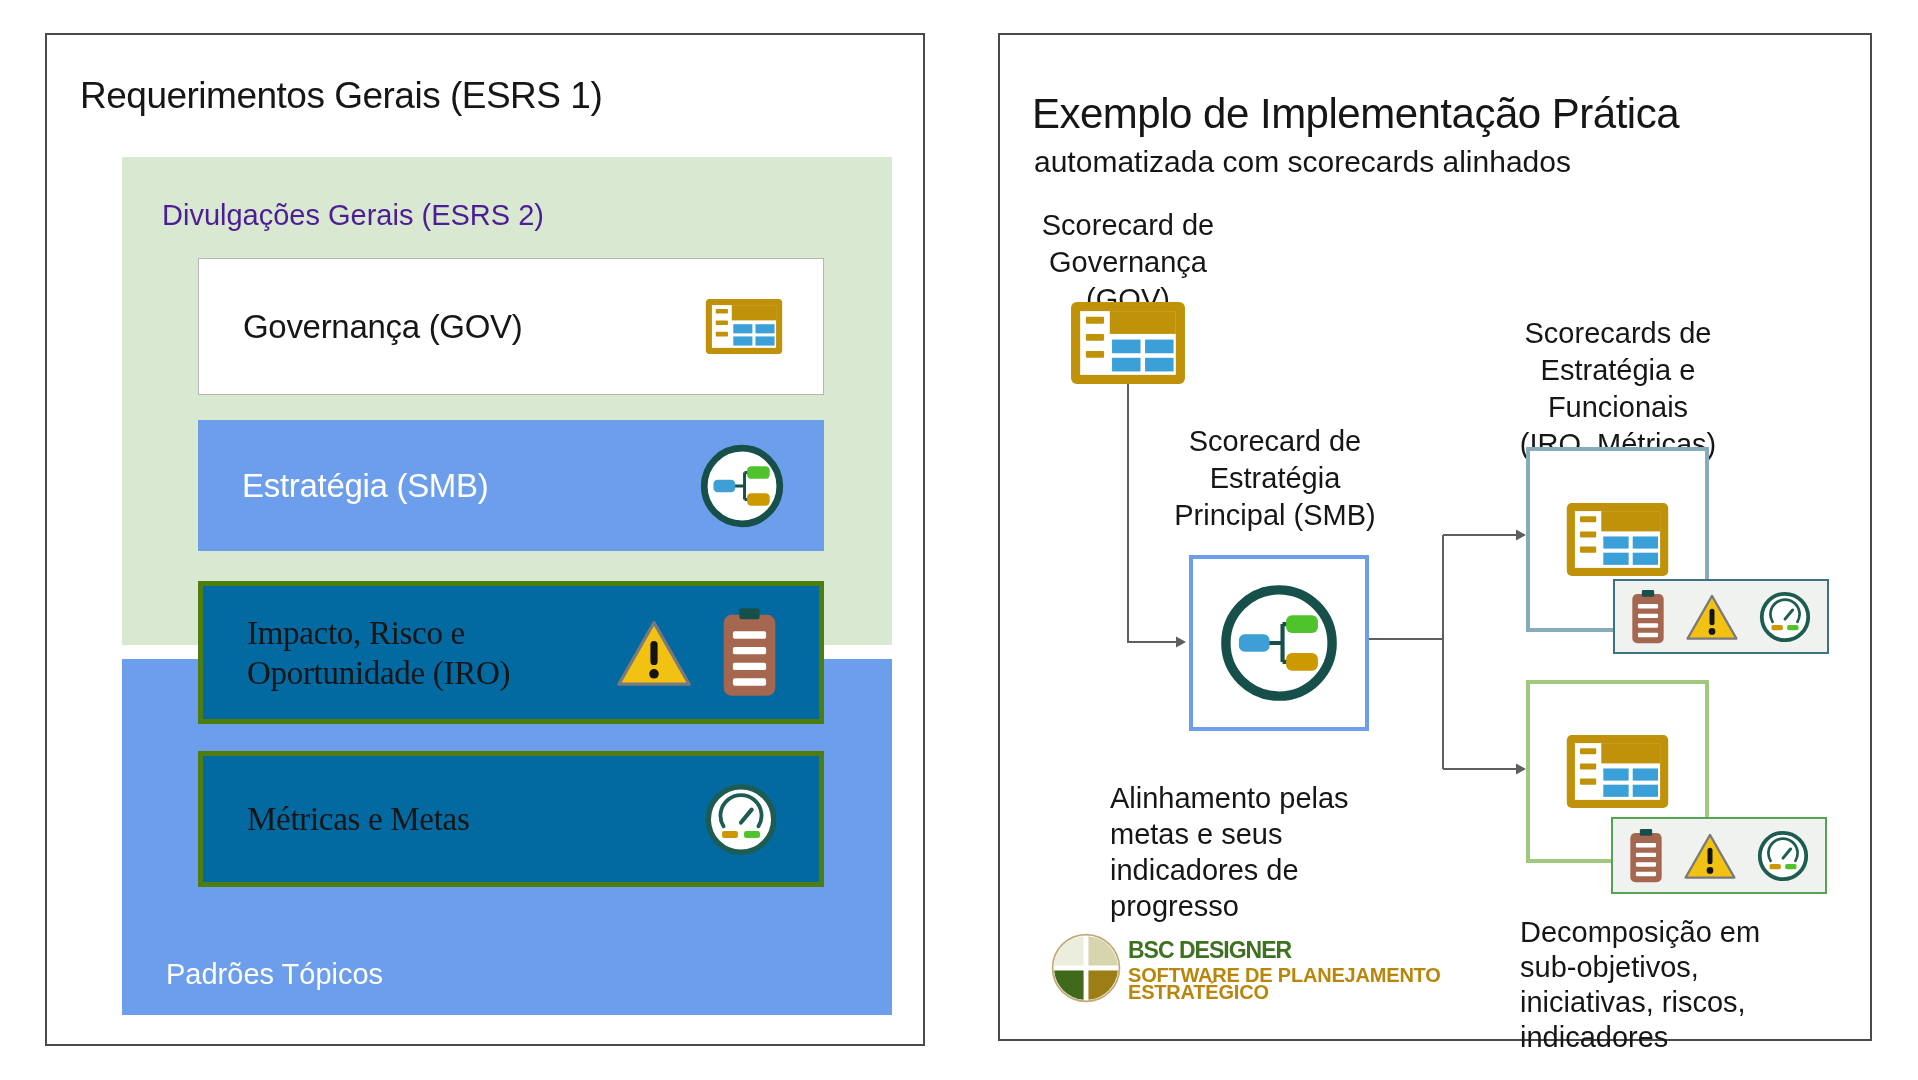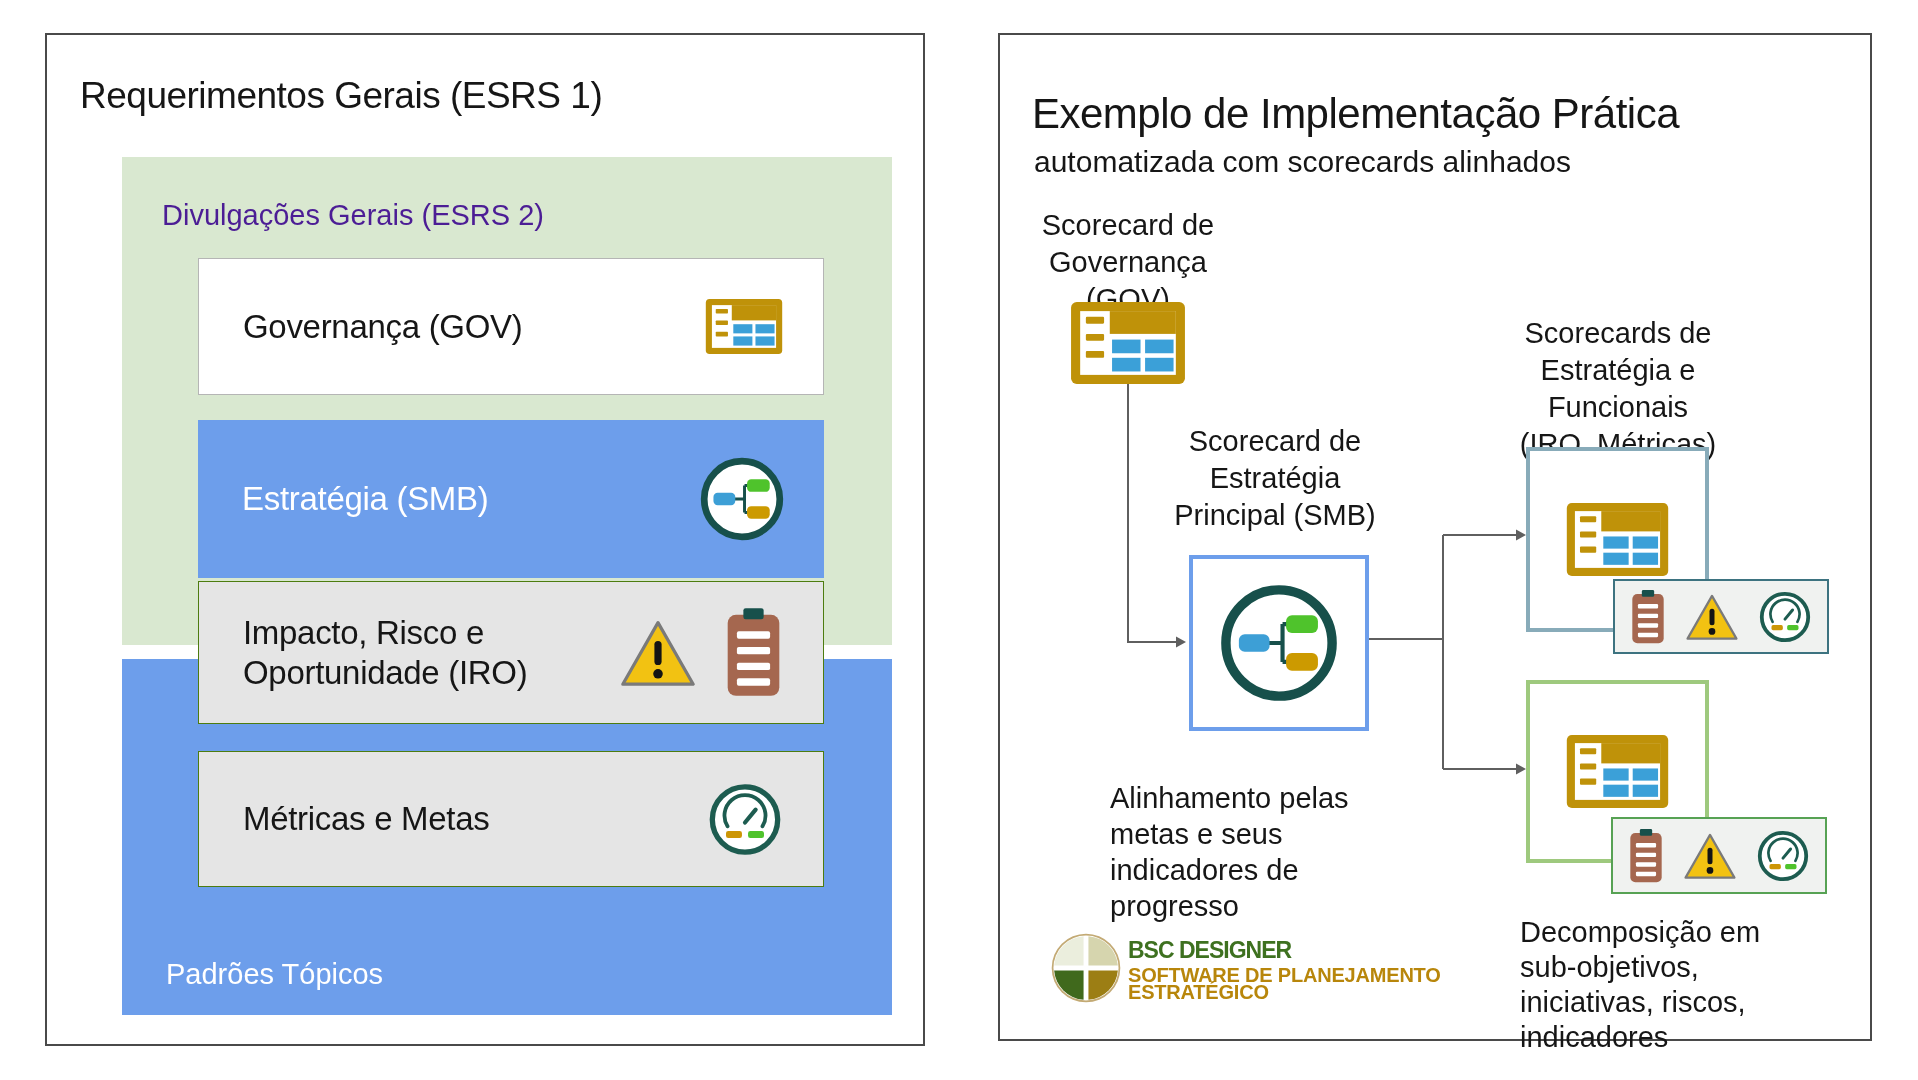--- a/index.html
+++ b/index.html
@@ -20,23 +20,23 @@
   .green-box{left:75px;top:122px;width:770px;height:488px;background:#d9e8d0;}
   .green-box-label{left:40px;top:42px;font-size:29px;color:#4c1d95;}
   .blue-box{left:75px;top:624px;width:770px;height:356px;background:#6d9eeb;}
   .blue-box-label{left:44px;bottom:24px;font-size:29px;color:#ffffff;}
 
   .lrow{left:151px;width:626px;display:flex;align-items:center;box-sizing:border-box;}
   .lrow .row-label{margin-left:44px;font-size:33px;line-height:40px;letter-spacing:-0.3px;}
   .row-white{background:#ffffff;border:1px solid #b5b5b5;}
   .row-blue{background:#6d9eeb;}
   .row-blue .row-label{color:#ffffff;}
-  .row-gray{background:#e5e5e5;border:1px solid #4d7c0f;}
+  .row-gray{background:#0369a1;border:5px solid #4d7c0f;font-family:Liberation Serif, serif;}
   #row-gov{top:223px;height:137px;}
-  #row-smb{top:385px;height:158px;}
+  #row-smb{top:385px;height:131px;}
   #row-iro{top:546px;height:143px;}
   #row-metrics{top:716px;height:136px;}
   .row-icons{position:absolute;right:40px;top:0;height:100%;display:flex;align-items:center;gap:26px;}
 
   
   .rp-title{left:32px;top:55px;font-size:42px;letter-spacing:-0.5px;}
   .rp-subtitle{left:34px;top:110px;font-size:30px;}
   .lbl{font-size:29px;line-height:37px;text-align:center;}
   .gov-label{left:8px;top:172px;width:240px;}
   .smb-label{left:155px;top:388px;width:240px;}

